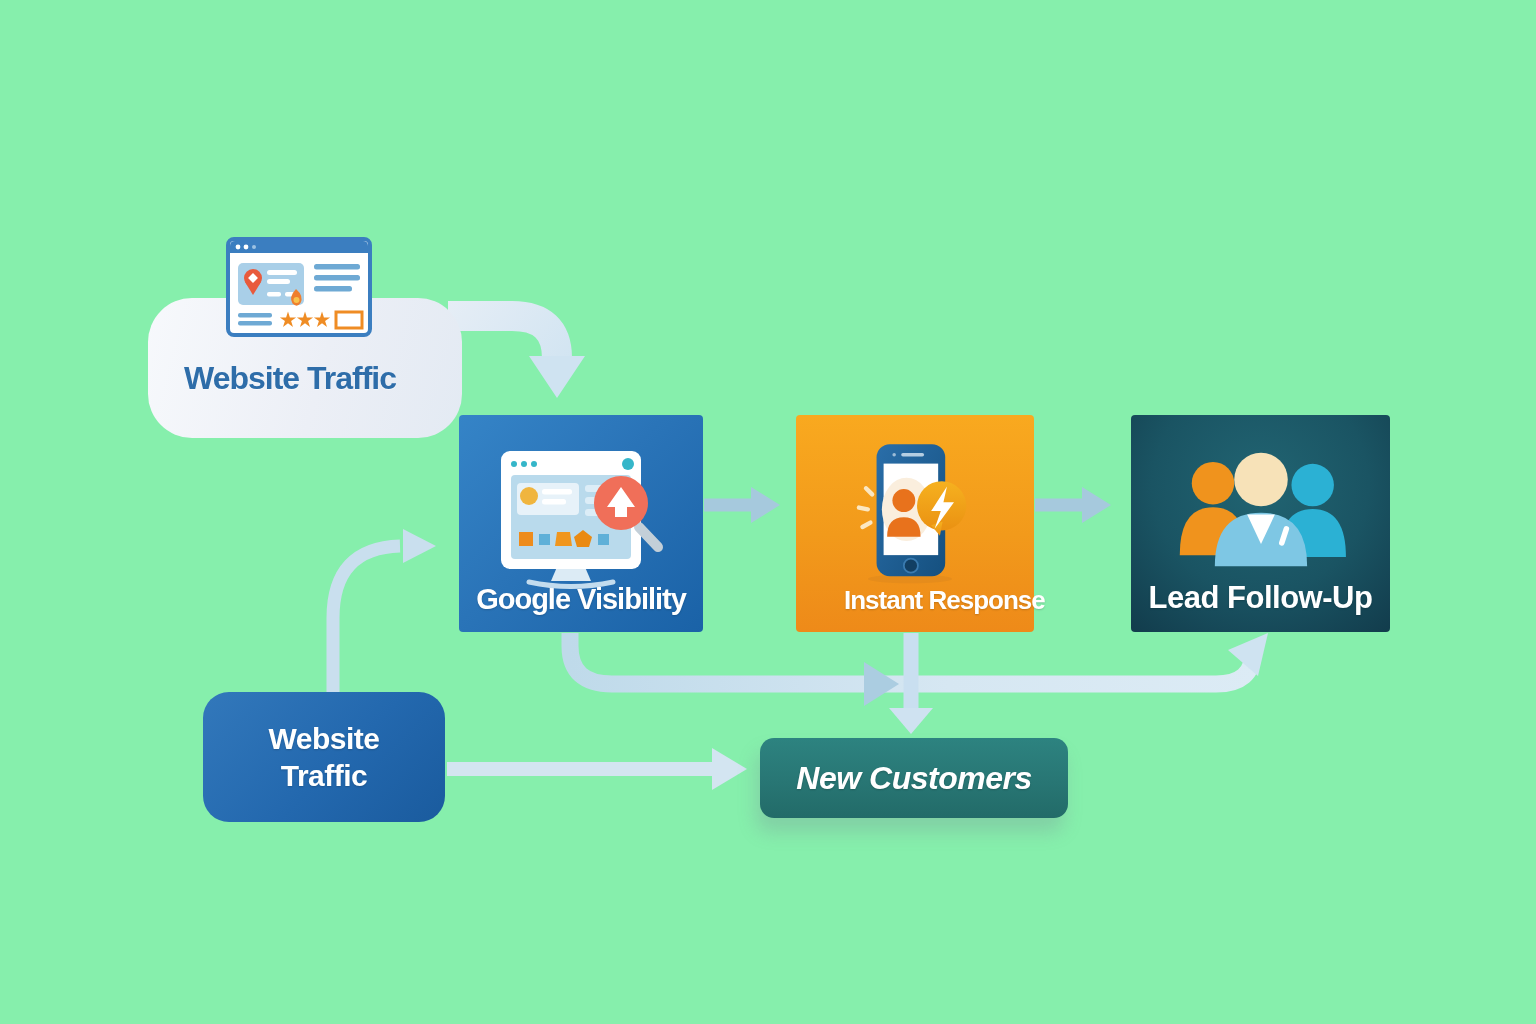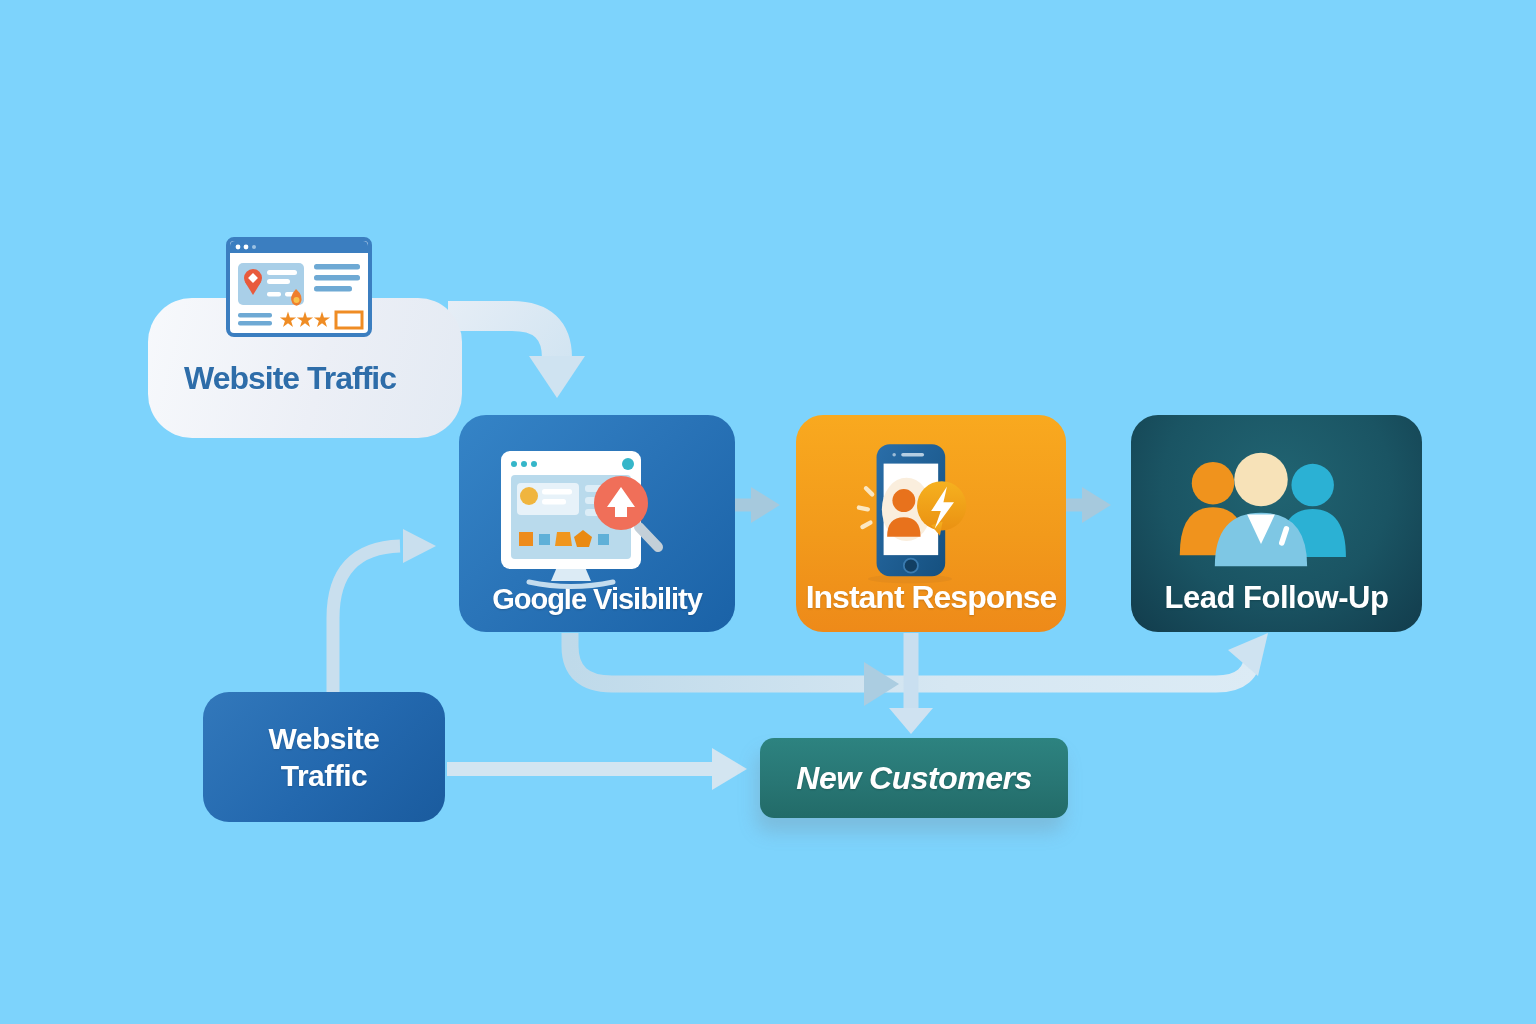--- a/index.html
+++ b/index.html
@@ -1,51 +1,51 @@
 <!DOCTYPE html>
 <html><head>
 <meta charset="utf-8">
 <style>
   html,body{margin:0;padding:0;background:#fff;}
   #canvas{
-    position:relative;width:1536px;height:1024px;background:#7dd3fc;overflow:hidden;
+    position:relative;width:1536px;height:1024px;background:#86efac;overflow:hidden;
     font-family:"Liberation Sans",sans-serif;
   }
   .abs{position:absolute;}
   svg{display:block;}
 
   
   .pill{
     left:148px;top:298px;width:314px;height:140px;border-radius:44px;
     background:linear-gradient(105deg,#f7f9fc 0%,#eceff6 55%,#e3eaf3 100%);
   }
   .pill-label{
     left:184px;top:360px;width:300px;
     font-size:32px;font-weight:bold;letter-spacing:-1px;color:#2e6da9;
     text-shadow:0 1px 1px rgba(255,255,255,.6);
   }
   .pill-icon{left:226px;top:237px;}
 
   
   .node{
-    border-radius:27px;color:#fff;padding-left:32px;
+    border-radius:4px;color:#fff;
   }
   .node-label{
     position:absolute;left:0;right:0;bottom:16px;text-align:center;
     font-weight:bold;color:#fff;text-shadow:0 1px 2px rgba(0,0,0,.18);
     white-space:nowrap;
   }
   .gv{left:459px;top:415px;width:244px;height:217px;
       background:linear-gradient(135deg,#3584c7 0%,#2a74b8 45%,#1a62a7 100%);}
   .ir{left:796px;top:415px;width:238px;height:217px;
       background:linear-gradient(180deg,#f9a91f 0%,#f29a1b 55%,#ee8a19 100%);}
   .lf{left:1131px;top:415px;width:259px;height:217px;
       background:radial-gradient(circle at 50% 32%,#216472 0%,#1a5463 55%,#123c4c 100%);}
   .gv .node-label{font-size:29px;letter-spacing:-1px;}
-  .ir .node-label{font-size:32px;letter-spacing:-1px;}
+  .ir .node-label{font-size:26px;letter-spacing:-1px;margin-left:48px;}
   .lf .node-label{font-size:31px;letter-spacing:-0.5px;margin-top:16px;}
 
   
   .wt{
     left:203px;top:692px;width:242px;height:130px;border-radius:26px;
     background:linear-gradient(135deg,#3278bb 0%,#2368ae 55%,#1a5b9e 100%);
     display:flex;align-items:center;justify-content:center;
   }
   .wt .wt-label{
     font-size:30px;line-height:37px;font-weight:bold;color:#fff;text-align:center;

